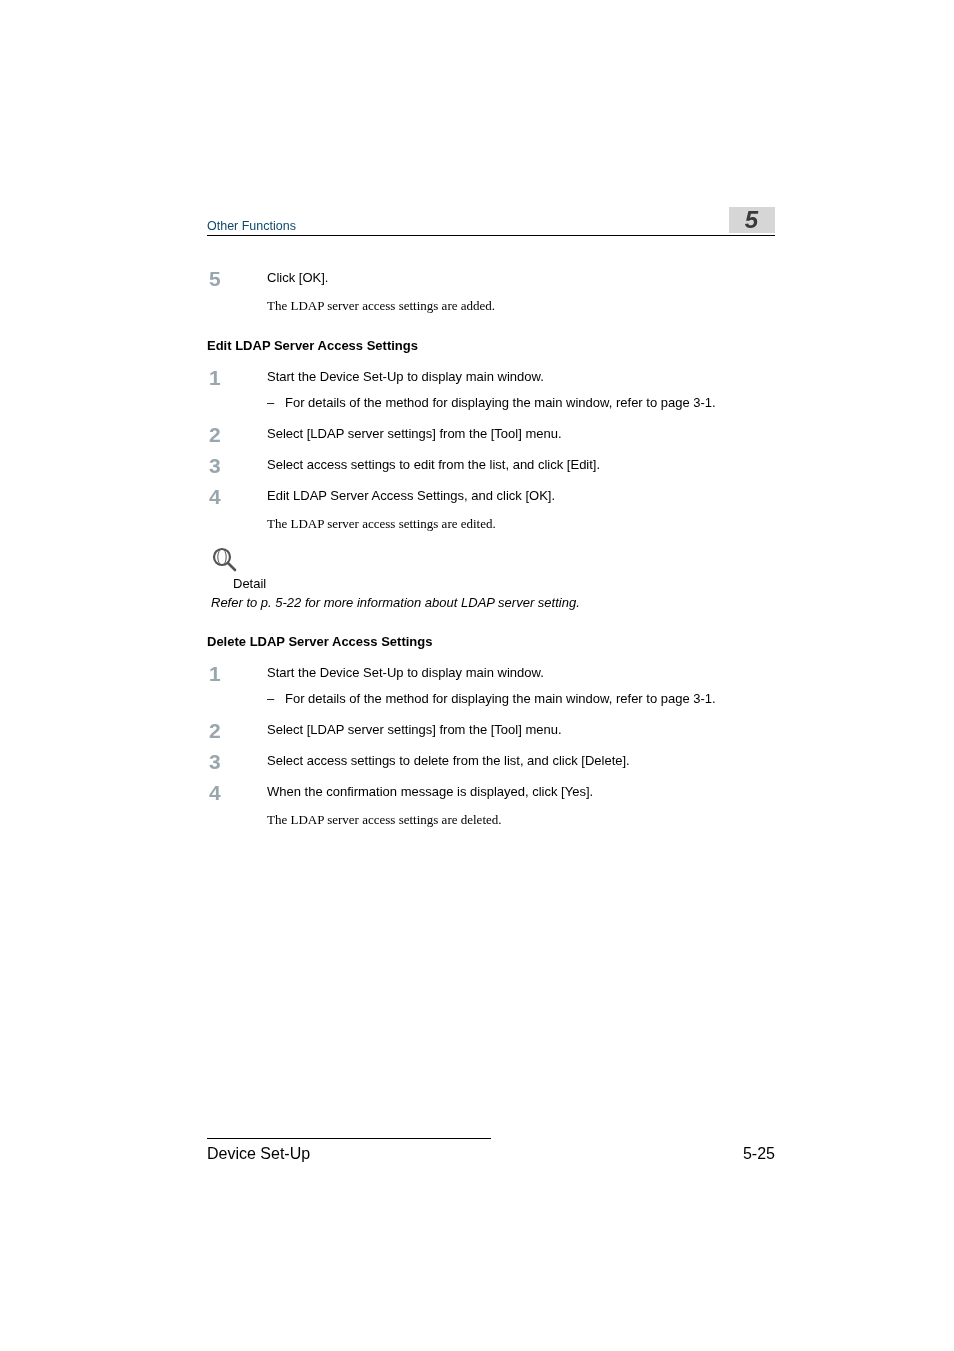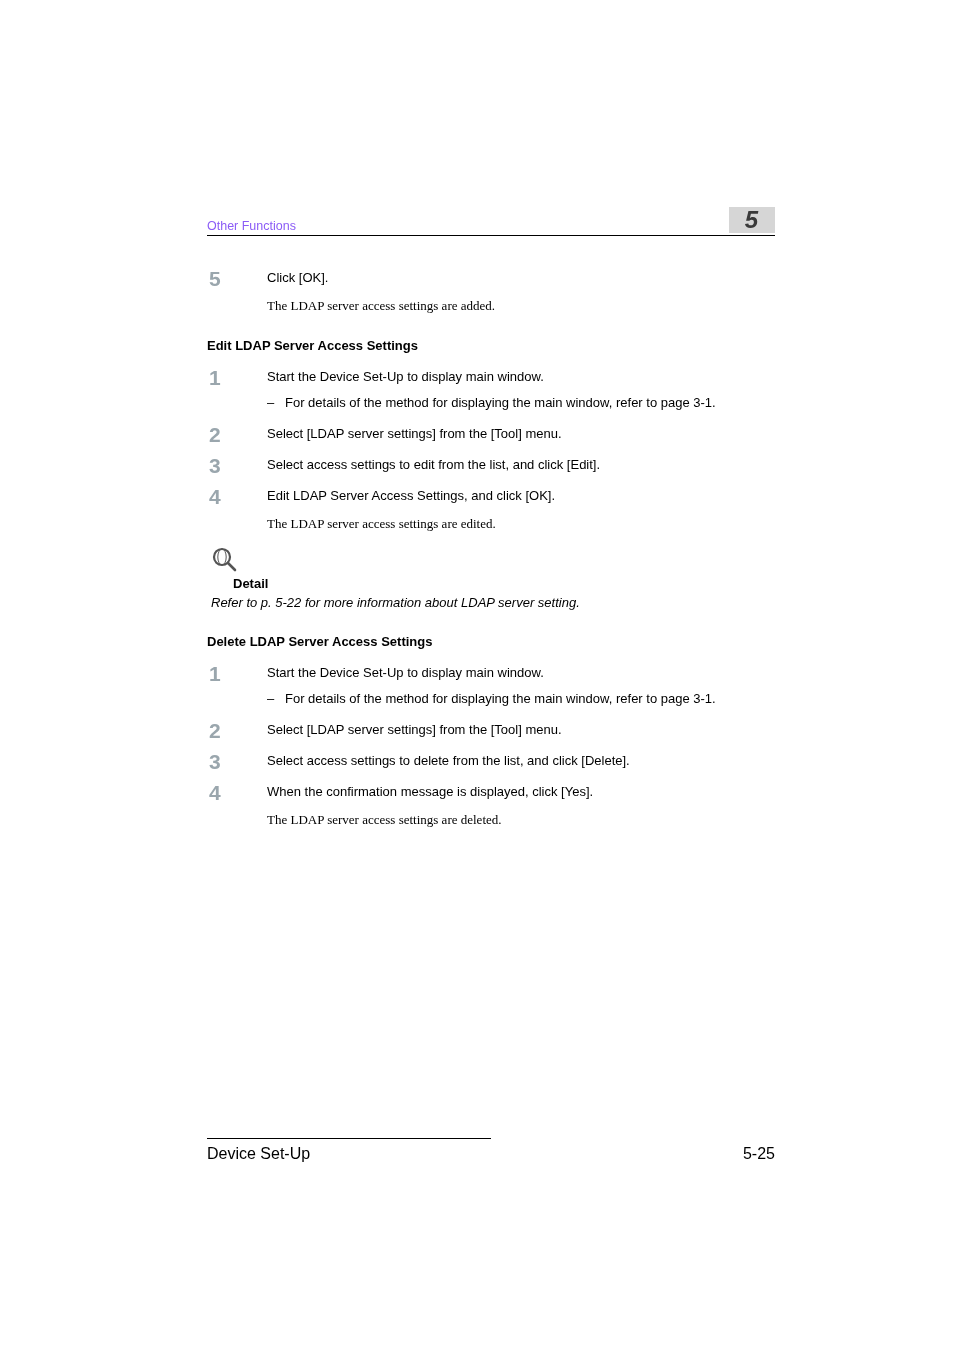--- a/index.html
+++ b/index.html
@@ -1,35 +1,35 @@
 <!DOCTYPE html>
 <html><head>
   <meta charset="utf-8">
   <style>
     * { margin: 0; padding: 0; box-sizing: border-box; }
     html, body { width: 954px; height: 1351px; background: #fff; font-family: Arial, Helvetica, sans-serif; color: #000; }
     .page { width: 954px; height: 1351px; position: relative; padding: 0; }
     .content { position: absolute; left: 207px; top: 207px; width: 568px; }
     .header-row { display: flex; align-items: flex-end; justify-content: space-between; border-bottom: 1.5px solid #000; padding-bottom: 2px; }
-    .header-left { font-size: 12.5px; color: #8b5cf6; }
+    .header-left { font-size: 12.5px; color: #0c4a6e; }
     .header-right { display: flex; align-items: flex-end; }
     .chapter-badge { background: #d6d6d6; width: 46px; height: 26px; display: flex; align-items: center; justify-content: center; margin-left: 8px; }
     .chapter-num { font-family: Arial, Helvetica, sans-serif; font-weight: 900; font-size: 24px; color: #3a3a3a; font-style: italic; letter-spacing: 1px; }
     .body { margin-top: 32px; }
     .step { display: flex; margin-bottom: 8px; }
     .step-num { width: 60px; flex-shrink: 0; font-family: Arial, Helvetica, sans-serif; font-weight: 700; font-size: 21px; color: #9aa6ad; text-align: left; padding-left: 2px; line-height: 1; padding-top: 0; }
     .step-body { flex: 1; font-size: 13px; line-height: 1.55; color: #000; }
     .step-sub { display: flex; font-size: 13px; line-height: 1.55; margin-top: 6px; }
     .sub-dash { width: 18px; flex-shrink: 0; text-align: left; padding-left: 0; }
     .step-body p + p { margin-top: 8px; font-family: Liberation Serif, serif; }
     .section-heading { font-size: 13px; font-weight: 700; margin-top: 22px; margin-bottom: 14px; }
     .detail-block { margin-top: 12px; margin-left: 4px; }
     .detail-icon { width: 28px; height: 28px; }
     .detail-icon svg { width: 28px; height: 28px; }
-    .detail-label { font-size: 13px; font-weight: 700; margin-left: 22px; margin-top: 2px; }
+    .detail-label { font-size: 13px; font-weight: 400; margin-left: 22px; margin-top: 2px; }
     .detail-text { font-size: 13px; font-style: italic; margin-top: 2px; line-height: 1.5; }
     .footer { position: absolute; left: 207px; bottom: 188px; width: 568px; }
     .footer-rule { border: none; border-top: 1px solid #000; width: 284px; margin-bottom: 6px; }
     .footer-row { display: flex; justify-content: space-between; font-size: 16px; }
   </style>
 </head>
 <body>
 
 <div class="page">
   <div class="content">

